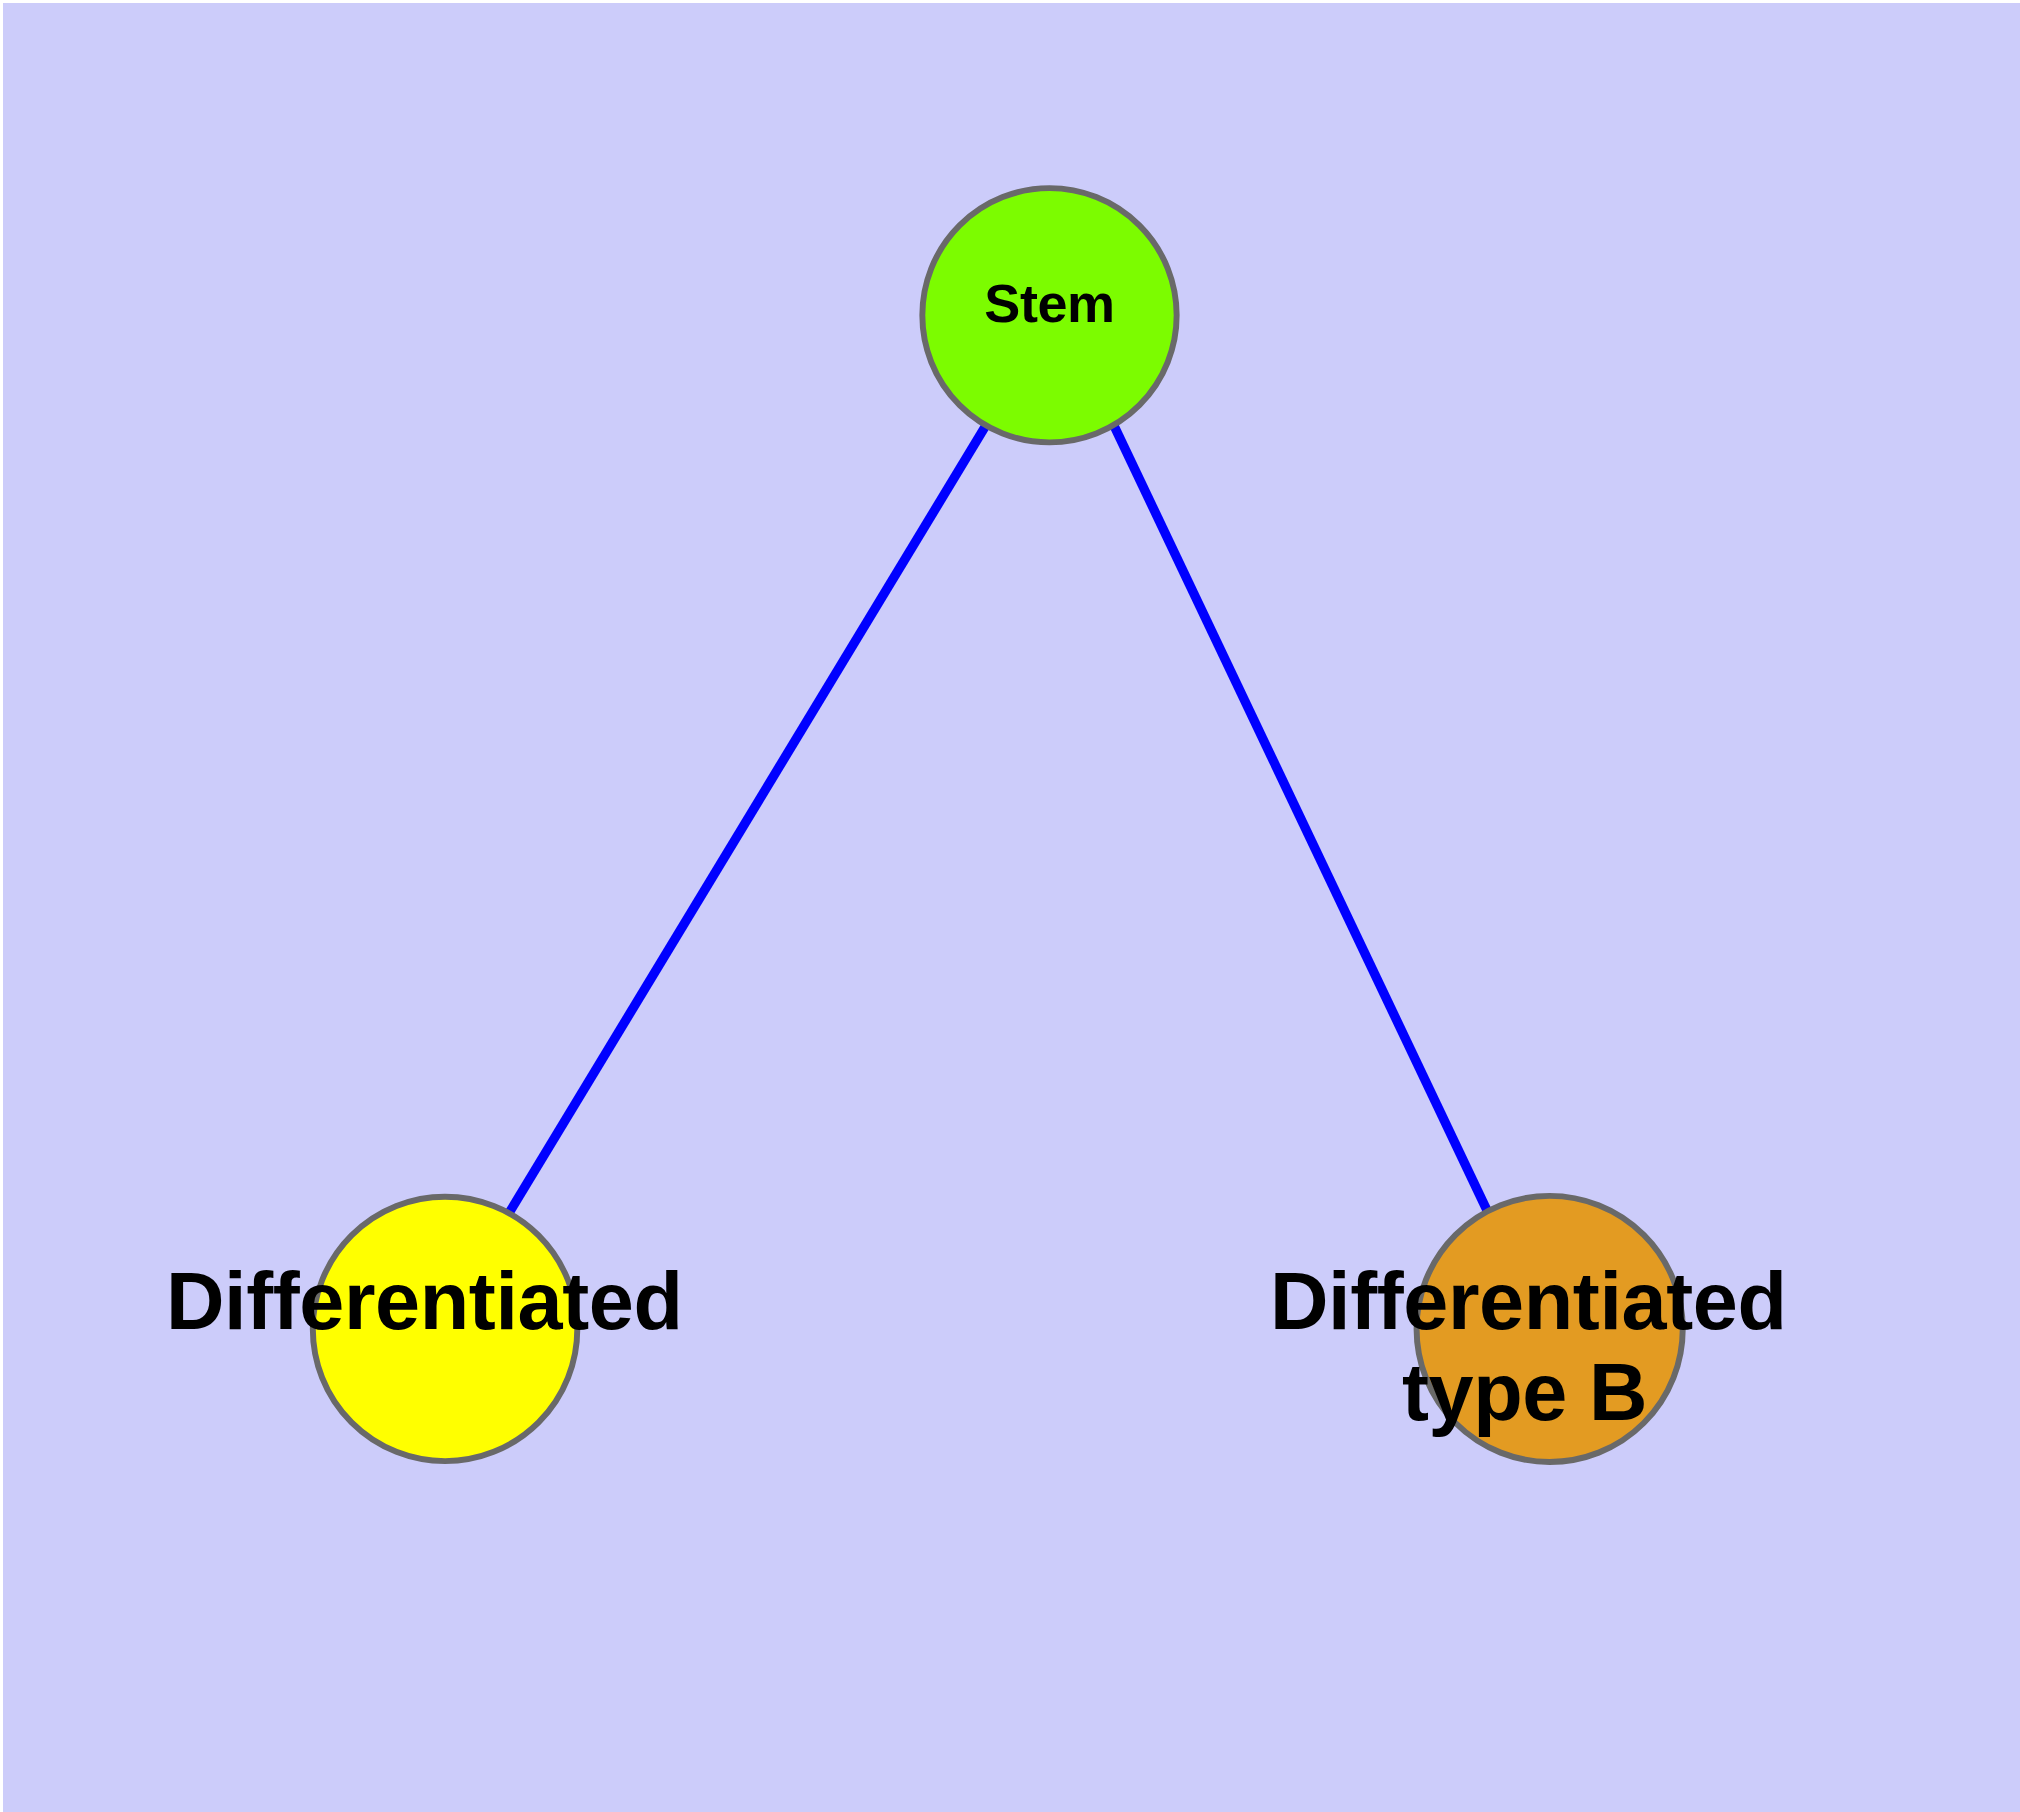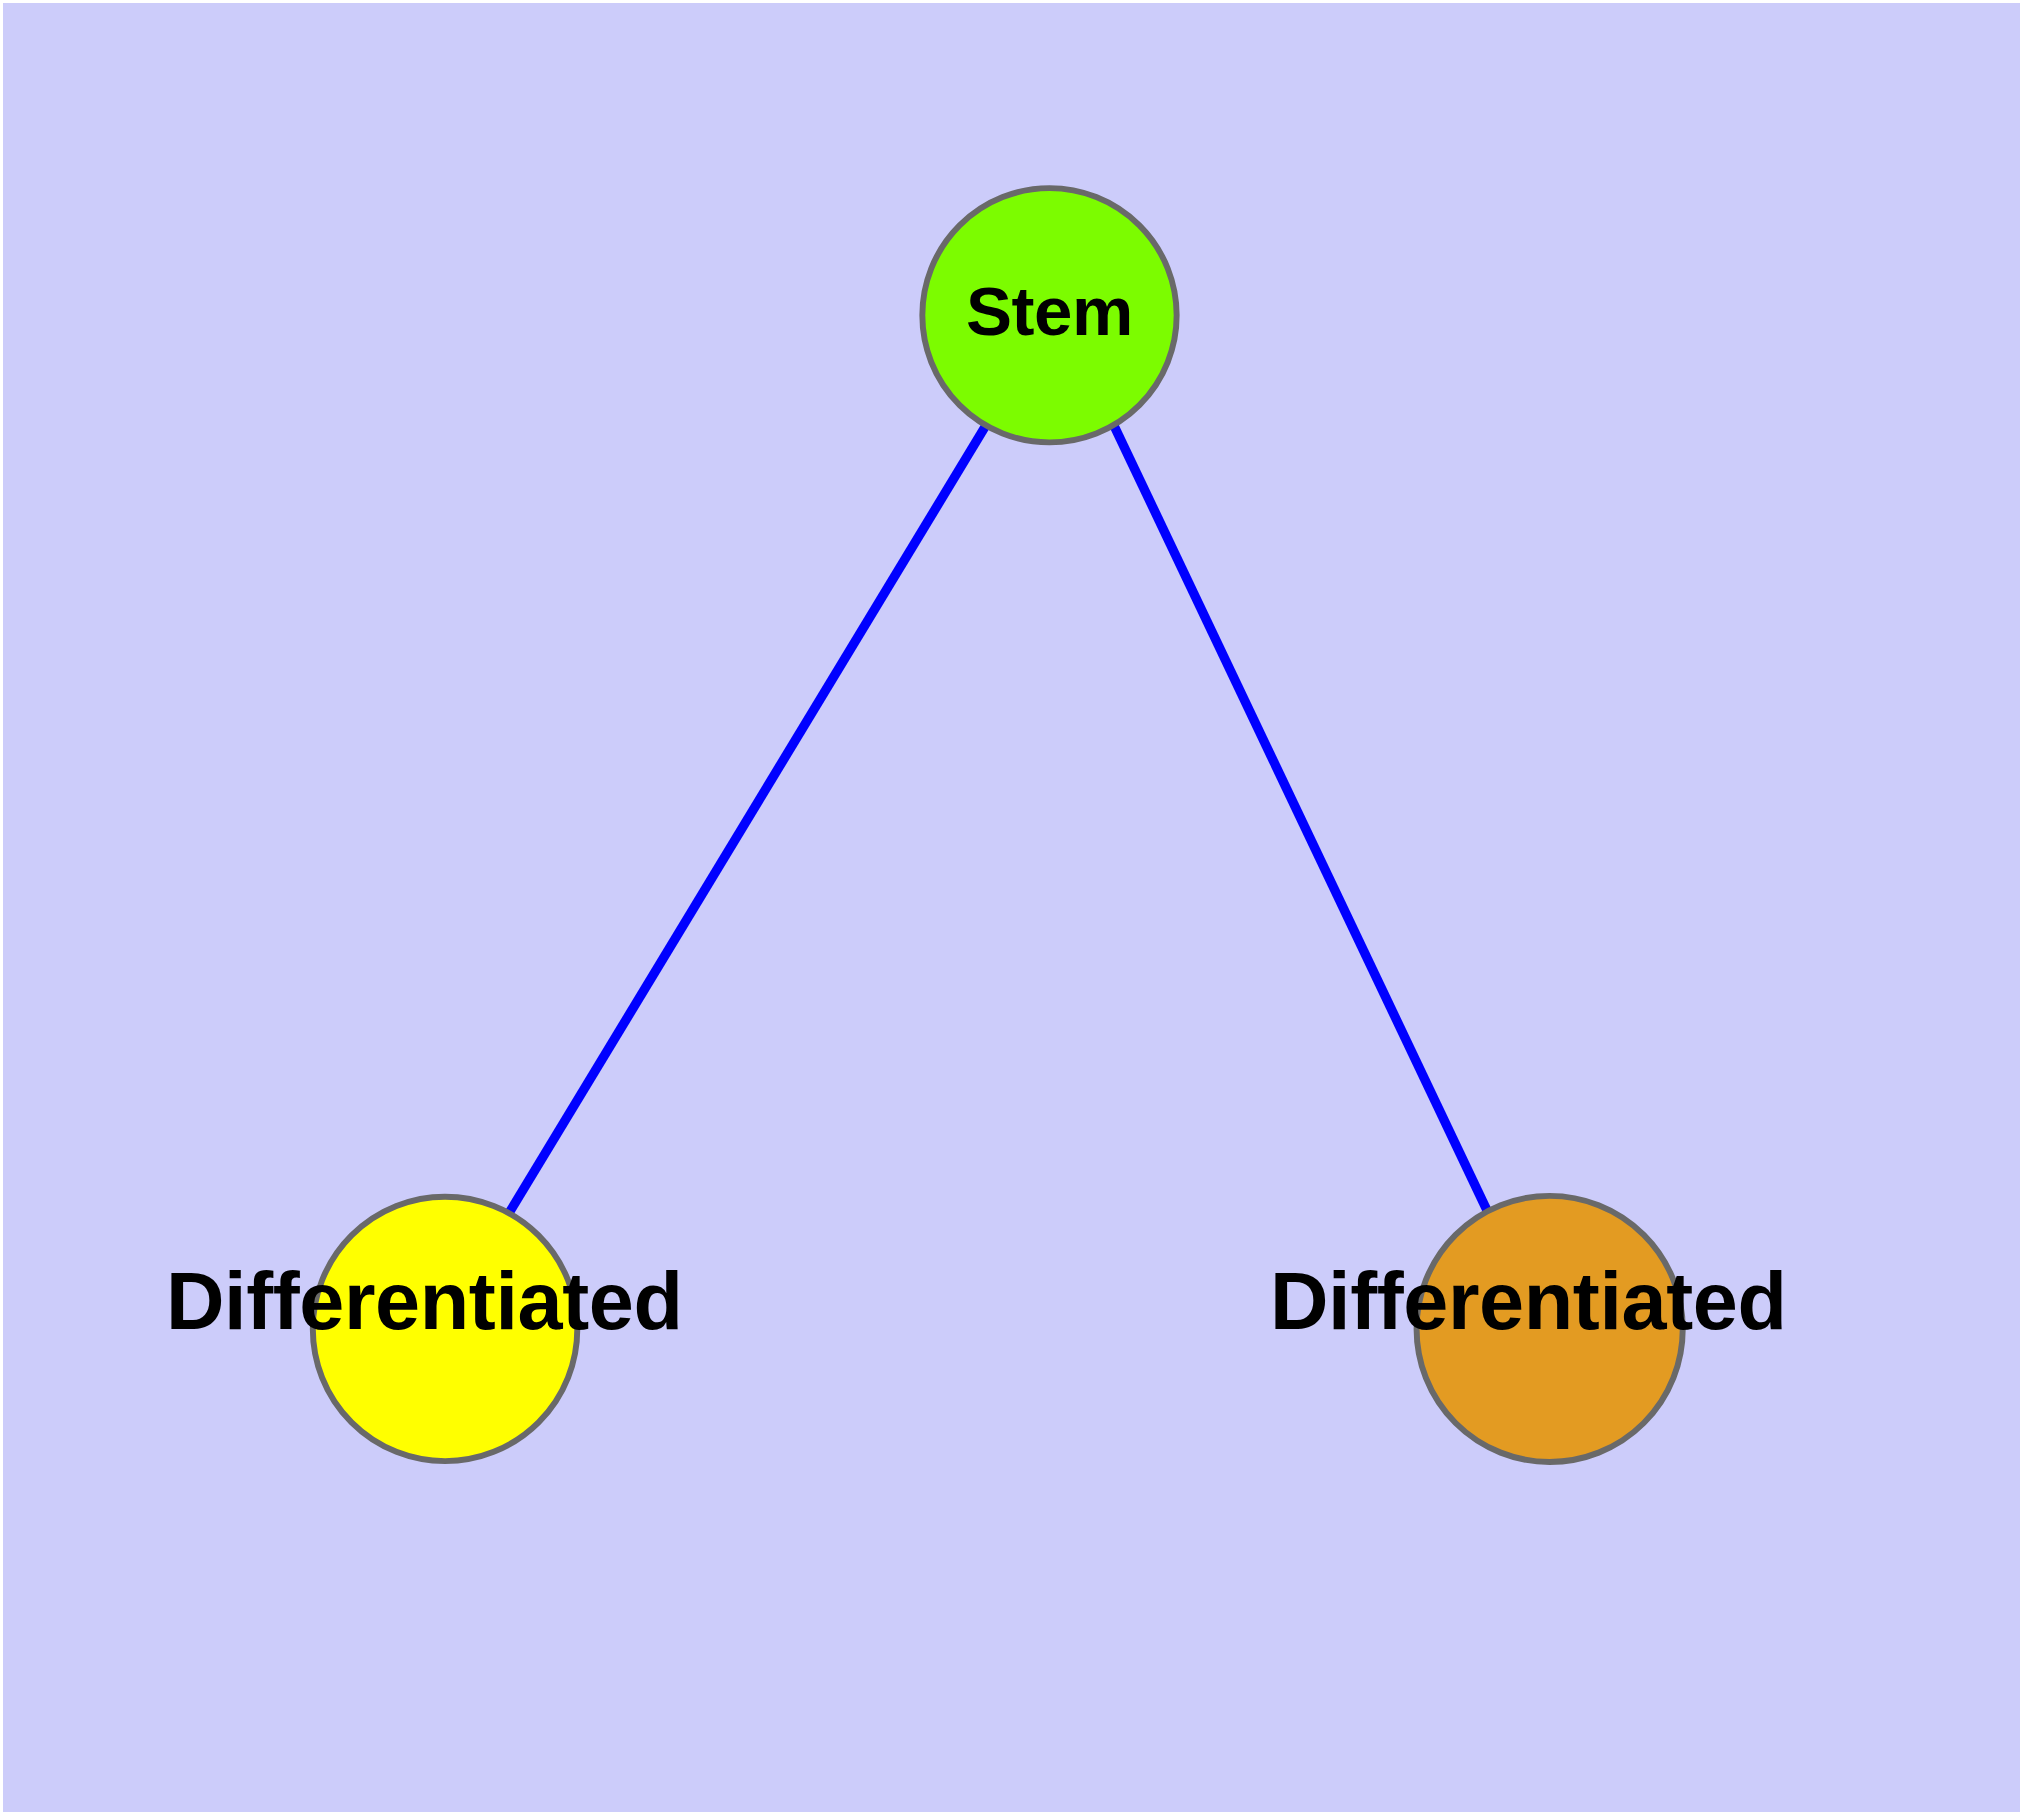--- a/index.html
+++ b/index.html
@@ -35,21 +35,21 @@
     color: #000000;
     font-weight: bold;
     font-family: "Liberation Sans", sans-serif;
     text-align: center;
     white-space: pre;
     line-height: 1.12;
     letter-spacing: -0.4px;
     pointer-events: none;
   }
   #label-stem {
-    font-size: 69px;
+    font-size: 54px;
     left: 795px;
     top: 273px;
     width: 509px;
   }
   #label-diff-a {
     font-size: 81px;
     left: 166px;
     top: 1256px;
     width: 509px;
   }
@@ -78,16 +78,16 @@
       <circle cx="525" cy="1568" r="156" fill="#ffff00" stroke="#696969" stroke-width="7"></circle>
       <circle cx="1828" cy="1568" r="157" fill="#e39b22" stroke="#696969" stroke-width="7"></circle>
       <circle cx="1238" cy="372" r="150" fill="#7cfc00" stroke="#696969" stroke-width="7"></circle>
     </g>
   </svg>
 
   <div class="node-label" id="label-stem"><span>Stem</span></div>
 
   <div class="node-label" id="label-diff-a"><span>Differentiated</span><br></div>
 
-  <div class="node-label" id="label-diff-b"><span>Differentiated</span><br></div>
+  <div class="node-label" id="label-diff-b"><span>Differentiated</span><br><span>type B</span></div>
 
 </div>
 
 
 </body></html>

